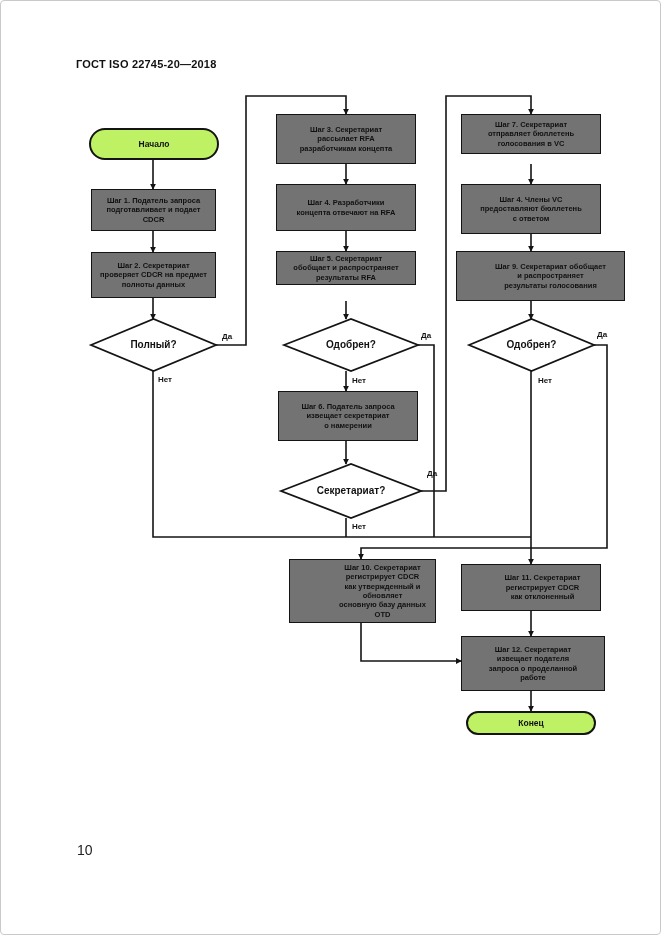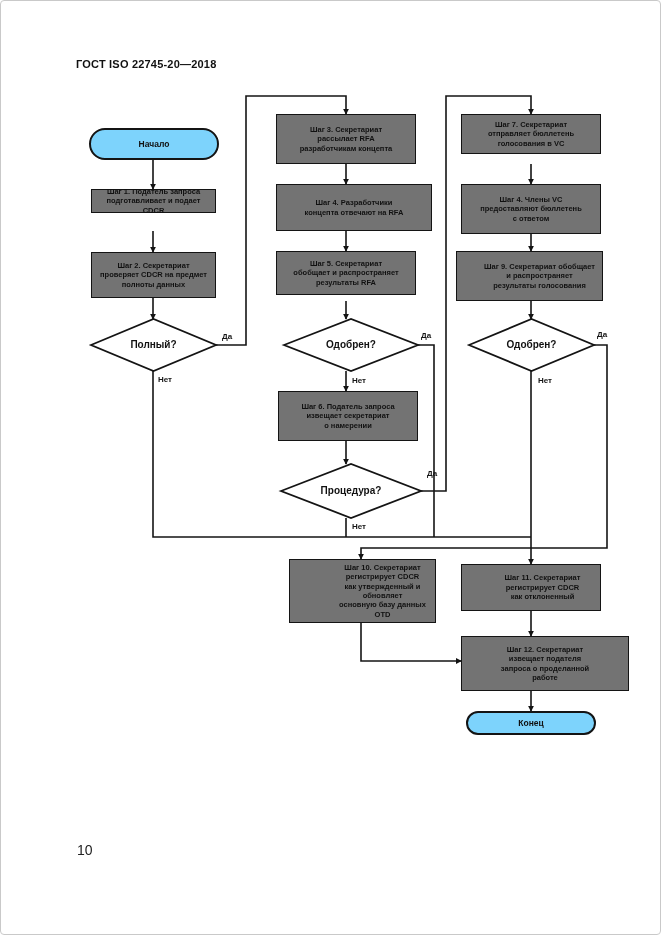--- a/index.html
+++ b/index.html
@@ -23,21 +23,21 @@
   .edge{fill:none;stroke:#141414;stroke-width:1.6;}
   .edge-label{font-family:"Liberation Sans",sans-serif;font-size:8px;font-weight:bold;fill:#141414;}
   .diamond{fill:#ffffff;stroke:#141414;stroke-width:1.8;}
   .node{
     position:absolute;display:flex;align-items:center;justify-content:center;
     text-align:center;box-sizing:border-box;
     font-size:7.5px;font-weight:bold;line-height:1.25;
     white-space:pre-line;z-index:3;
   }
   .node.process{background:#737373;border:1.7px solid #141414;padding:2px 3px;}
-  .node.terminal{background:#7dd3fc;border:2px solid #141414;border-radius:16px;font-size:8.5px;}
+  .node.terminal{background:#bef264;border:2px solid #141414;border-radius:16px;font-size:8.5px;}
   .node.decision{background:transparent;border:none;font-size:10px;}
   .caption{
     position:absolute;left:0;top:755px;width:661px;text-align:center;
     font-size:9.5px;color:#222;
   }
   .page-number{
     position:absolute;left:76px;top:841px;font-size:14px;color:#222;
   }
 </style>
 </head>
@@ -82,58 +82,58 @@
         <polyline points="360,622 360,660 460,660" class="edge" marker-end="url(#arrow)"></polyline>
         <polyline points="530,610 530,635" class="edge" marker-end="url(#arrow)"></polyline>
         <polyline points="530,690 530,710" class="edge" marker-end="url(#arrow)"></polyline>
         <polygon points="90,344 152.5,318 215,344 152.5,370" class="diamond"></polygon>
         <polygon points="283,344 350,318 417,344 350,370" class="diamond"></polygon>
         <polygon points="280,490 350,463 420,490 350,517" class="diamond"></polygon>
         <polygon points="468,344 530.5,318 593,344 530.5,370" class="diamond"></polygon>
       </svg>
     <div id="nodes-layer">
         <div class="node terminal" style="left: 88px; top: 127px; width: 130px; height: 32px;">Начало</div>
-        <div class="node process" style="left: 90px; top: 188px; width: 125px; height: 24px;">Шаг 1. Податель запроса
+        <div class="node process" style="left: 90px; top: 188px; width: 125px; height: 42px;">Шаг 1. Податель запроса
 подготавливает и подает
 CDCR</div>
         <div class="node process" style="left: 90px; top: 251px; width: 125px; height: 46px;">Шаг 2. Секретариат
 проверяет CDCR на предмет
 полноты данных</div>
         <div class="node decision" style="left: 90px; top: 318px; width: 125px; height: 52px;">Полный?</div>
         <div class="node process" style="left: 275px; top: 113px; width: 140px; height: 50px;">Шаг 3. Секретариат
 рассылает RFA
 разработчикам концепта</div>
-        <div class="node process" style="left: 275px; top: 183px; width: 156px; height: 47px;">Шаг 4. Разработчики
+        <div class="node process" style="left: 275px; top: 183px; width: 140px; height: 47px;">Шаг 4. Разработчики
 концепта отвечают на RFA</div>
-        <div class="node process" style="left: 275px; top: 250px; width: 140px; height: 44px;">Шаг 5. Секретариат
+        <div class="node process" style="left: 275px; top: 250px; width: 140px; height: 34px;">Шаг 5. Секретариат
 обобщает и распространяет
 результаты RFA</div>
         <div class="node decision" style="left: 283px; top: 318px; width: 134px; height: 52px;">Одобрен?</div>
         <div class="node process" style="left: 277px; top: 390px; width: 140px; height: 50px;">Шаг 6. Податель запроса
 извещает секретариат
 о намерении</div>
-        <div class="node decision" style="left: 280px; top: 463px; width: 140px; height: 54px;">Процедура?</div>
+        <div class="node decision" style="left: 280px; top: 463px; width: 140px; height: 54px;">Секретариат?</div>
         <div class="node process" style="left: 460px; top: 113px; width: 140px; height: 40px;">Шаг 7. Секретариат
 отправляет бюллетень
 голосования в VC</div>
         <div class="node process" style="left: 460px; top: 183px; width: 140px; height: 50px;">Шаг 4. Члены VC
 предоставляют бюллетень
 с ответом</div>
-        <div class="node process" style="left: 455px; top: 250px; width: 147px; height: 50px; padding-left: 23px;">Шаг 9. Секретариат обобщает
+        <div class="node process" style="left: 455px; top: 250px; width: 169px; height: 50px; padding-left: 23px;">Шаг 9. Секретариат обобщает
 и распространяет
 результаты голосования</div>
         <div class="node decision" style="left: 468px; top: 318px; width: 125px; height: 52px;">Одобрен?</div>
         <div class="node process" style="left: 288px; top: 558px; width: 147px; height: 64px; padding-left: 43px;">Шаг 10. Секретариат
 регистрирует CDCR
 как утвержденный и обновляет
 основную базу данных OTD</div>
         <div class="node process" style="left: 460px; top: 563px; width: 140px; height: 47px; padding-left: 26px;">Шаг 11. Секретариат
 регистрирует CDCR
 как отклоненный</div>
-        <div class="node process" style="left: 460px; top: 635px; width: 168px; height: 55px;">Шаг 12. Секретариат
+        <div class="node process" style="left: 460px; top: 635px; width: 144px; height: 55px;">Шаг 12. Секретариат
 извещает подателя
 запроса о проделанной
 работе</div>
         <div class="node terminal" style="left: 465px; top: 710px; width: 130px; height: 24px;">Конец</div>
       </div>
   </div>
 
   <div class="page-number">10</div>
 </div>
 

